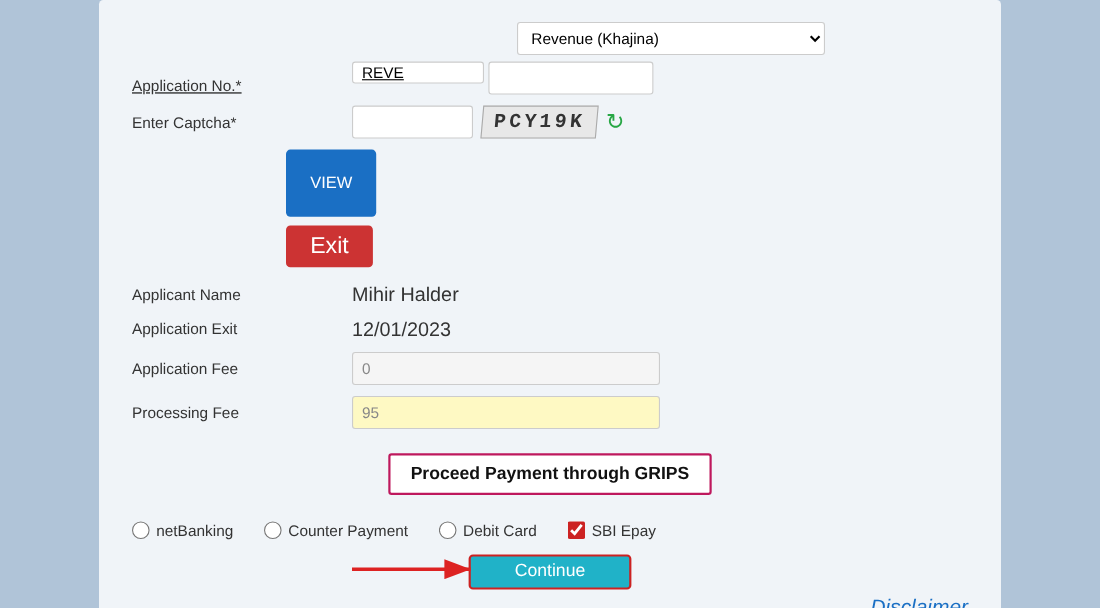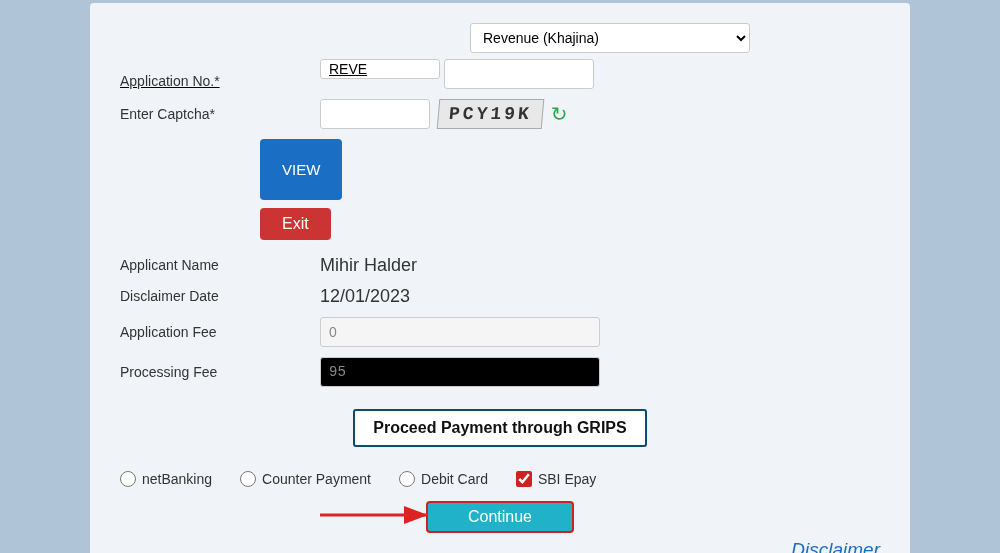--- a/index.html
+++ b/index.html
@@ -88,28 +88,28 @@
       margin-left: 140px;
       margin-bottom: 8px;
       display: block;
     }
     .btn-exit {
       background: #cc3333;
       color: #fff;
       border: none;
       border-radius: 4px;
       padding: 7px 22px;
-      font-size: 16px;
+      font-size: 21px;
       cursor: pointer;
       margin-left: 140px;
       display: block;
       margin-bottom: 15px;
     }
     .grips-box {
-      border: 2px solid #0c4a6e;
+      border: 2px solid #be185d;
       border-radius: 3px;
       padding: 8px 18px;
       display: inline-block;
       font-size: 16px;
       font-weight: bold;
       color: #111;
       margin: 10px auto;
       background: #fff;
     }
     .grips-row {
@@ -254,32 +254,32 @@
   <button class="btn-view">VIEW</button>
 
   <button class="btn-exit">Exit</button>
 
   <div class="form-row">
     <div class="form-label">Applicant Name</div>
     <div class="form-value">Mihir Halder</div>
   </div>
 
   <div class="form-row">
-    <div class="form-label">Disclaimer Date</div>
+    <div class="form-label">Application Exit</div>
     <div class="form-value">12/01/2023</div>
   </div>
 
   <div class="form-row">
     <div class="form-label">Application Fee</div>
     <input class="input-field" type="text" value="0" readonly="" style="background: rgb(245, 245, 245); color: rgb(136, 136, 136);">
   </div>
 
   <div class="form-row">
     <div class="form-label">Processing Fee</div>
-    <input class="input-field" type="text" value="95" readonly="" style="background: #000000; color: rgb(136, 136, 136); font-family: Liberation Mono, monospace;">
+    <input class="input-field" type="text" value="95" readonly="" style="background: #fef9c3; color: rgb(136, 136, 136);">
   </div>
 
   <div class="grips-row">
     <div class="grips-box">Proceed Payment through GRIPS</div>
   </div>
 
   <div class="payment-options">
     <div class="payment-option">
       <input type="radio" name="payment" class="radio-btn" style="">
       <span>netBanking</span>

